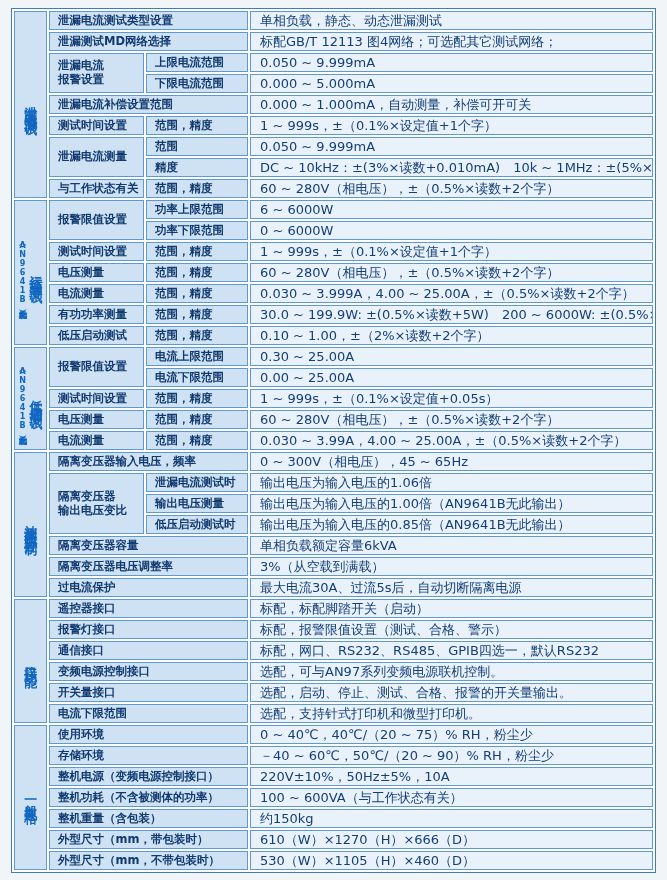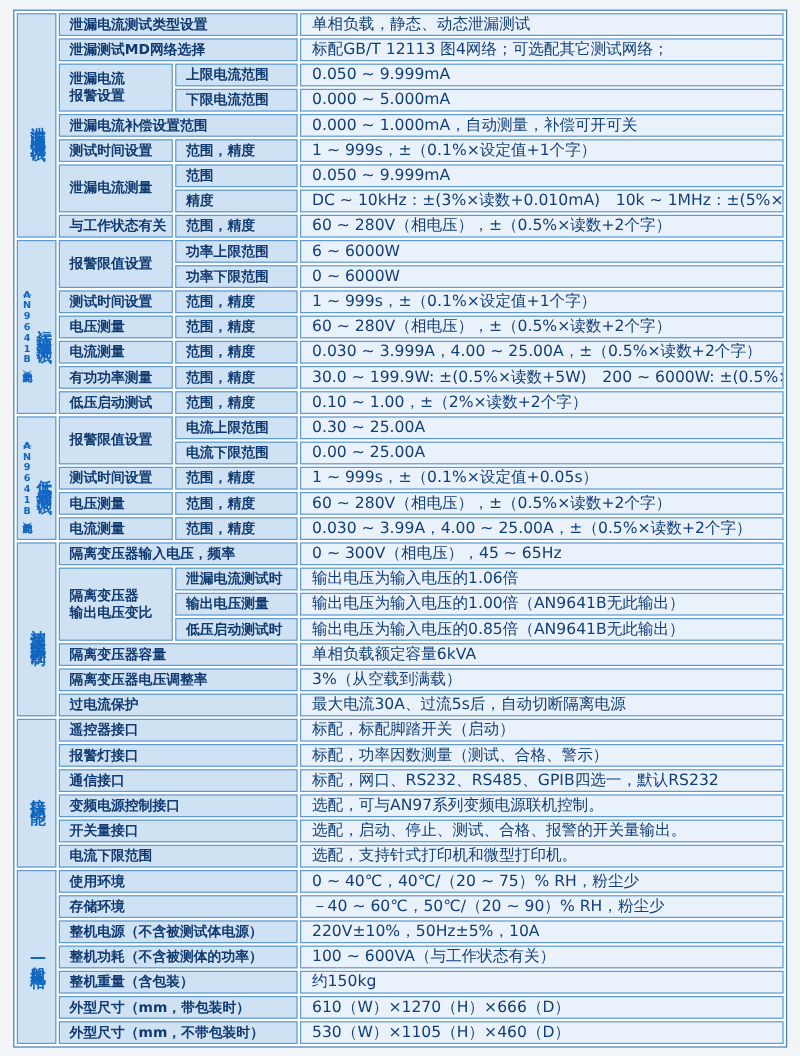--- a/index.html
+++ b/index.html
@@ -240,21 +240,21 @@
           <td rowspan="6" class="cat">
             <div class="vwrap">
               <span class="cat-main">接口功能</span>
             </div>
           </td>
           <td class="lbl" colspan="2">遥控器接口</td>
           <td class="val">标配，标配脚踏开关（启动）</td>
         </tr>
         <tr>
           <td class="lbl" colspan="2">报警灯接口</td>
-          <td class="val">标配，功率因数测量（测试、合格、警示）</td>
+          <td class="val">标配，报警限值设置（测试、合格、警示）</td>
         </tr>
         <tr>
           <td class="lbl" colspan="2">通信接口</td>
           <td class="val">标配，网口、RS232、RS485、GPIB四选一，默认RS232</td>
         </tr>
         <tr>
           <td class="lbl" colspan="2">变频电源控制接口</td>
           <td class="val">选配，可与AN97系列变频电源联机控制。</td>
         </tr>
         <tr>
@@ -272,21 +272,21 @@
             </div>
           </td>
           <td class="lbl" colspan="2">使用环境</td>
           <td class="val">0 ~ 40℃，40℃/（20 ~ 75）% RH，粉尘少</td>
         </tr>
         <tr>
           <td class="lbl" colspan="2">存储环境</td>
           <td class="val">－40 ~ 60℃，50℃/（20 ~ 90）% RH，粉尘少</td>
         </tr>
         <tr>
-          <td class="lbl" colspan="2">整机电源（不含被测试体电源）</td>
+          <td class="lbl" colspan="2">整机电源（变频电源控制接口）</td>
           <td class="val">220V±10%，50Hz±5%，10A</td>
         </tr>
         <tr>
           <td class="lbl" colspan="2">整机功耗（不含被测体的功率）</td>
           <td class="val">100 ~ 600VA（与工作状态有关）</td>
         </tr>
         <tr>
           <td class="lbl" colspan="2">整机重量（含包装）</td>
           <td class="val">约150kg</td>
         </tr>

